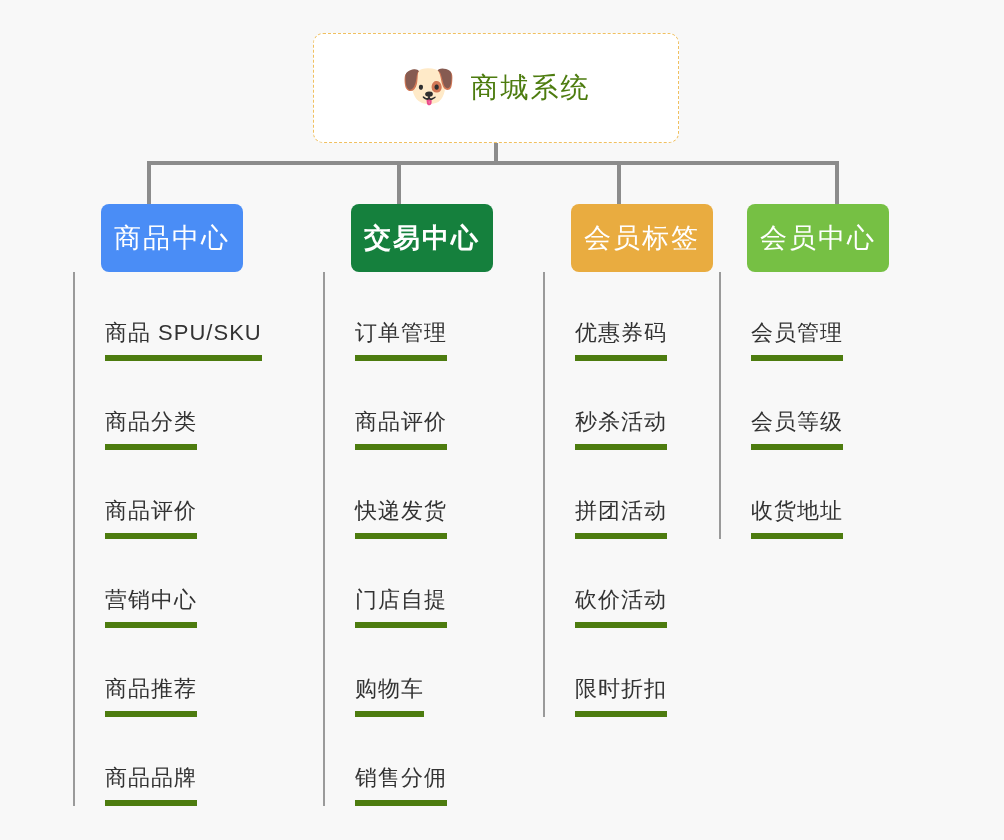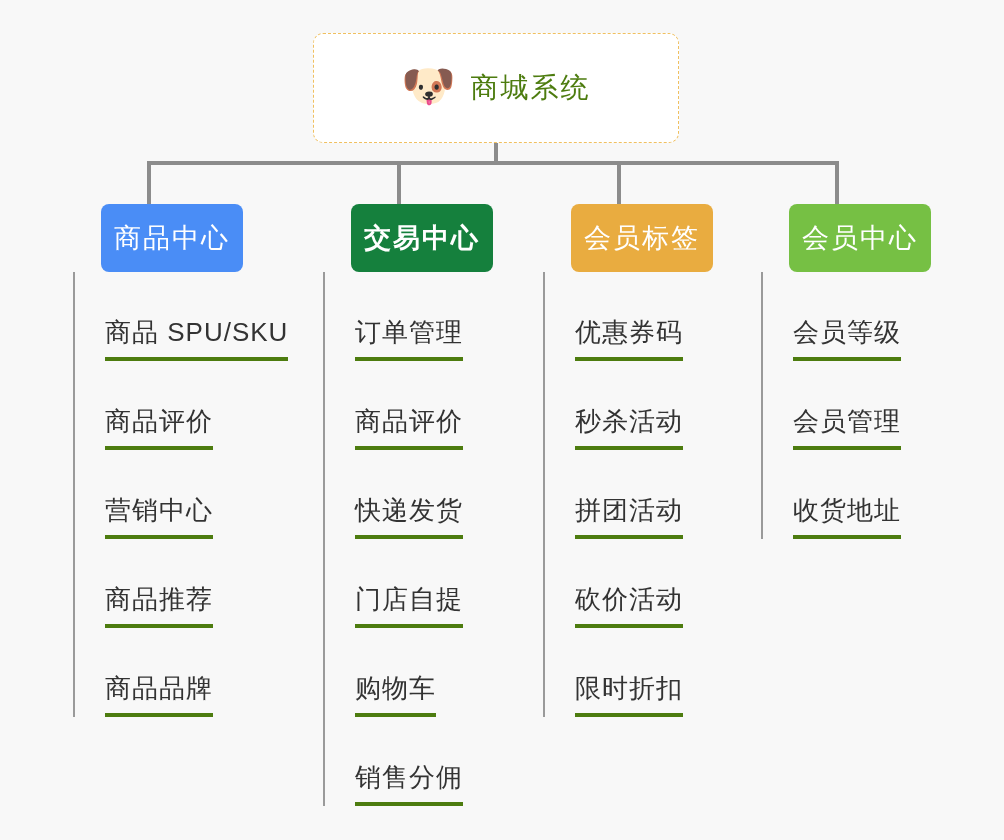--- a/index.html
+++ b/index.html
@@ -92,25 +92,25 @@
   }
   .leaf-row {
     position: relative;
     height: 89px;
     display: flex;
     align-items: flex-end;
     padding-left: 32px;
   }
   .leaf-label {
     position: relative;
-    font-size: 26px;
+    font-size: 22px;
     color: #333333;
     white-space: nowrap;
     padding-bottom: 7px;
-    border-bottom: 4px solid #4d7c0f;
+    border-bottom: 6px solid #4d7c0f;
     letter-spacing: 1px;
   }
 </style>
 </head>
 <body>
 
 <div id="diagram">
 
   <div class="root-node">
     <span class="root-icon">🐶</span>
@@ -130,20 +130,23 @@
   <div id="columns-host">
       <div class="column" style="left: 57px;">
         <div class="cat-box" style="background: rgb(74, 141, 246);">
           <span>商品中心</span>
         </div>
         <div class="leaf-list">
           <div class="leaf-row">
             <span class="leaf-label">商品 SPU/SKU</span>
           </div>
           <div class="leaf-row">
+            <span class="leaf-label">商品分类</span>
+          </div>
+          <div class="leaf-row">
             <span class="leaf-label">商品评价</span>
           </div>
           <div class="leaf-row">
             <span class="leaf-label">营销中心</span>
           </div>
           <div class="leaf-row">
             <span class="leaf-label">商品推荐</span>
           </div>
           <div class="leaf-row">
             <span class="leaf-label">商品品牌</span>
@@ -190,31 +193,31 @@
             <span class="leaf-label">拼团活动</span>
           </div>
           <div class="leaf-row">
             <span class="leaf-label">砍价活动</span>
           </div>
           <div class="leaf-row">
             <span class="leaf-label">限时折扣</span>
           </div>
         </div>
       </div>
-      <div class="column" style="left: 745px;">
+      <div class="column" style="left: 703px;">
         <div class="cat-box" style="background: rgb(118, 192, 68);">
           <span>会员中心</span>
         </div>
         <div class="leaf-list">
           <div class="leaf-row">
+            <span class="leaf-label">会员管理</span>
+          </div>
+          <div class="leaf-row">
             <span class="leaf-label">会员等级</span>
           </div>
           <div class="leaf-row">
-            <span class="leaf-label">会员管理</span>
-          </div>
-          <div class="leaf-row">
             <span class="leaf-label">收货地址</span>
           </div>
         </div>
       </div>
     </div>
 
 </div>
 
 </body></html>

